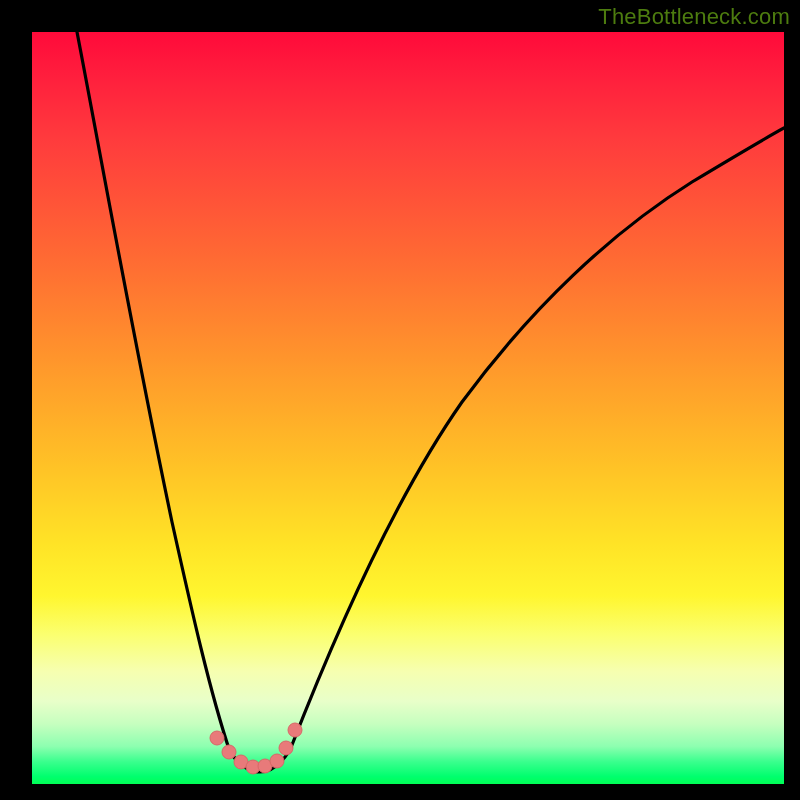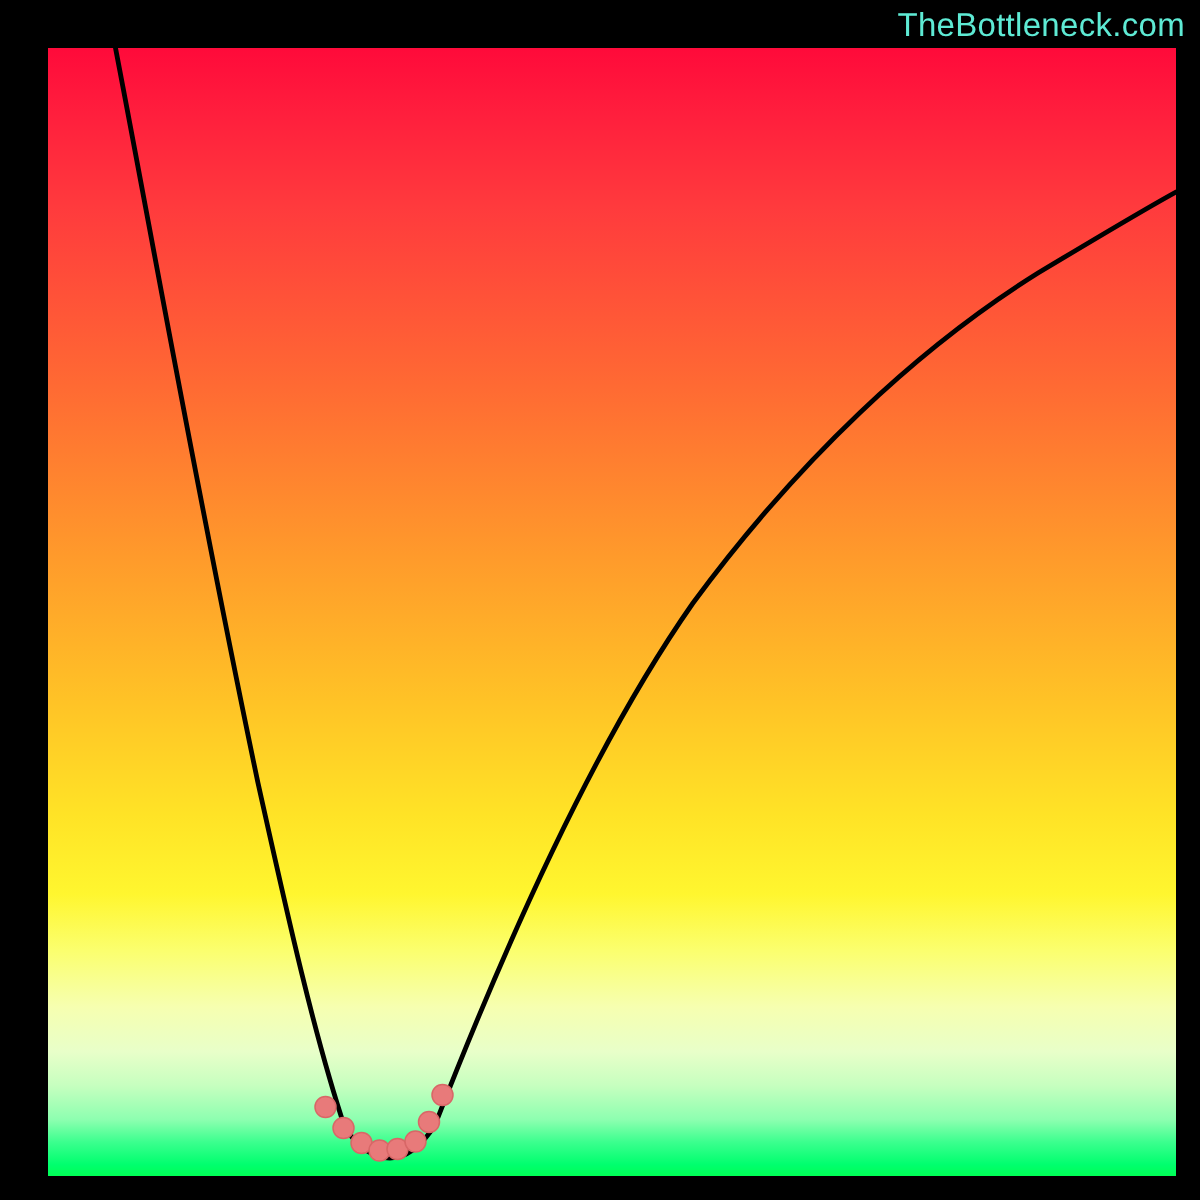--- a/index.html
+++ b/index.html
@@ -57,21 +57,21 @@
     position: absolute;
     left: 0;
     top: 0;
     width: 100%;
     height: 100%;
   }
   .watermark {
     position: absolute;
     top: 4px;
     right: 10px;
-    color: #5eead4;
+    color: #4d7c0f;
     font-size: 22px;
     font-weight: 500;
     letter-spacing: 0.2px;
   }
 </style>
 </head>
 <body>
 
 <div class="frame">
 

